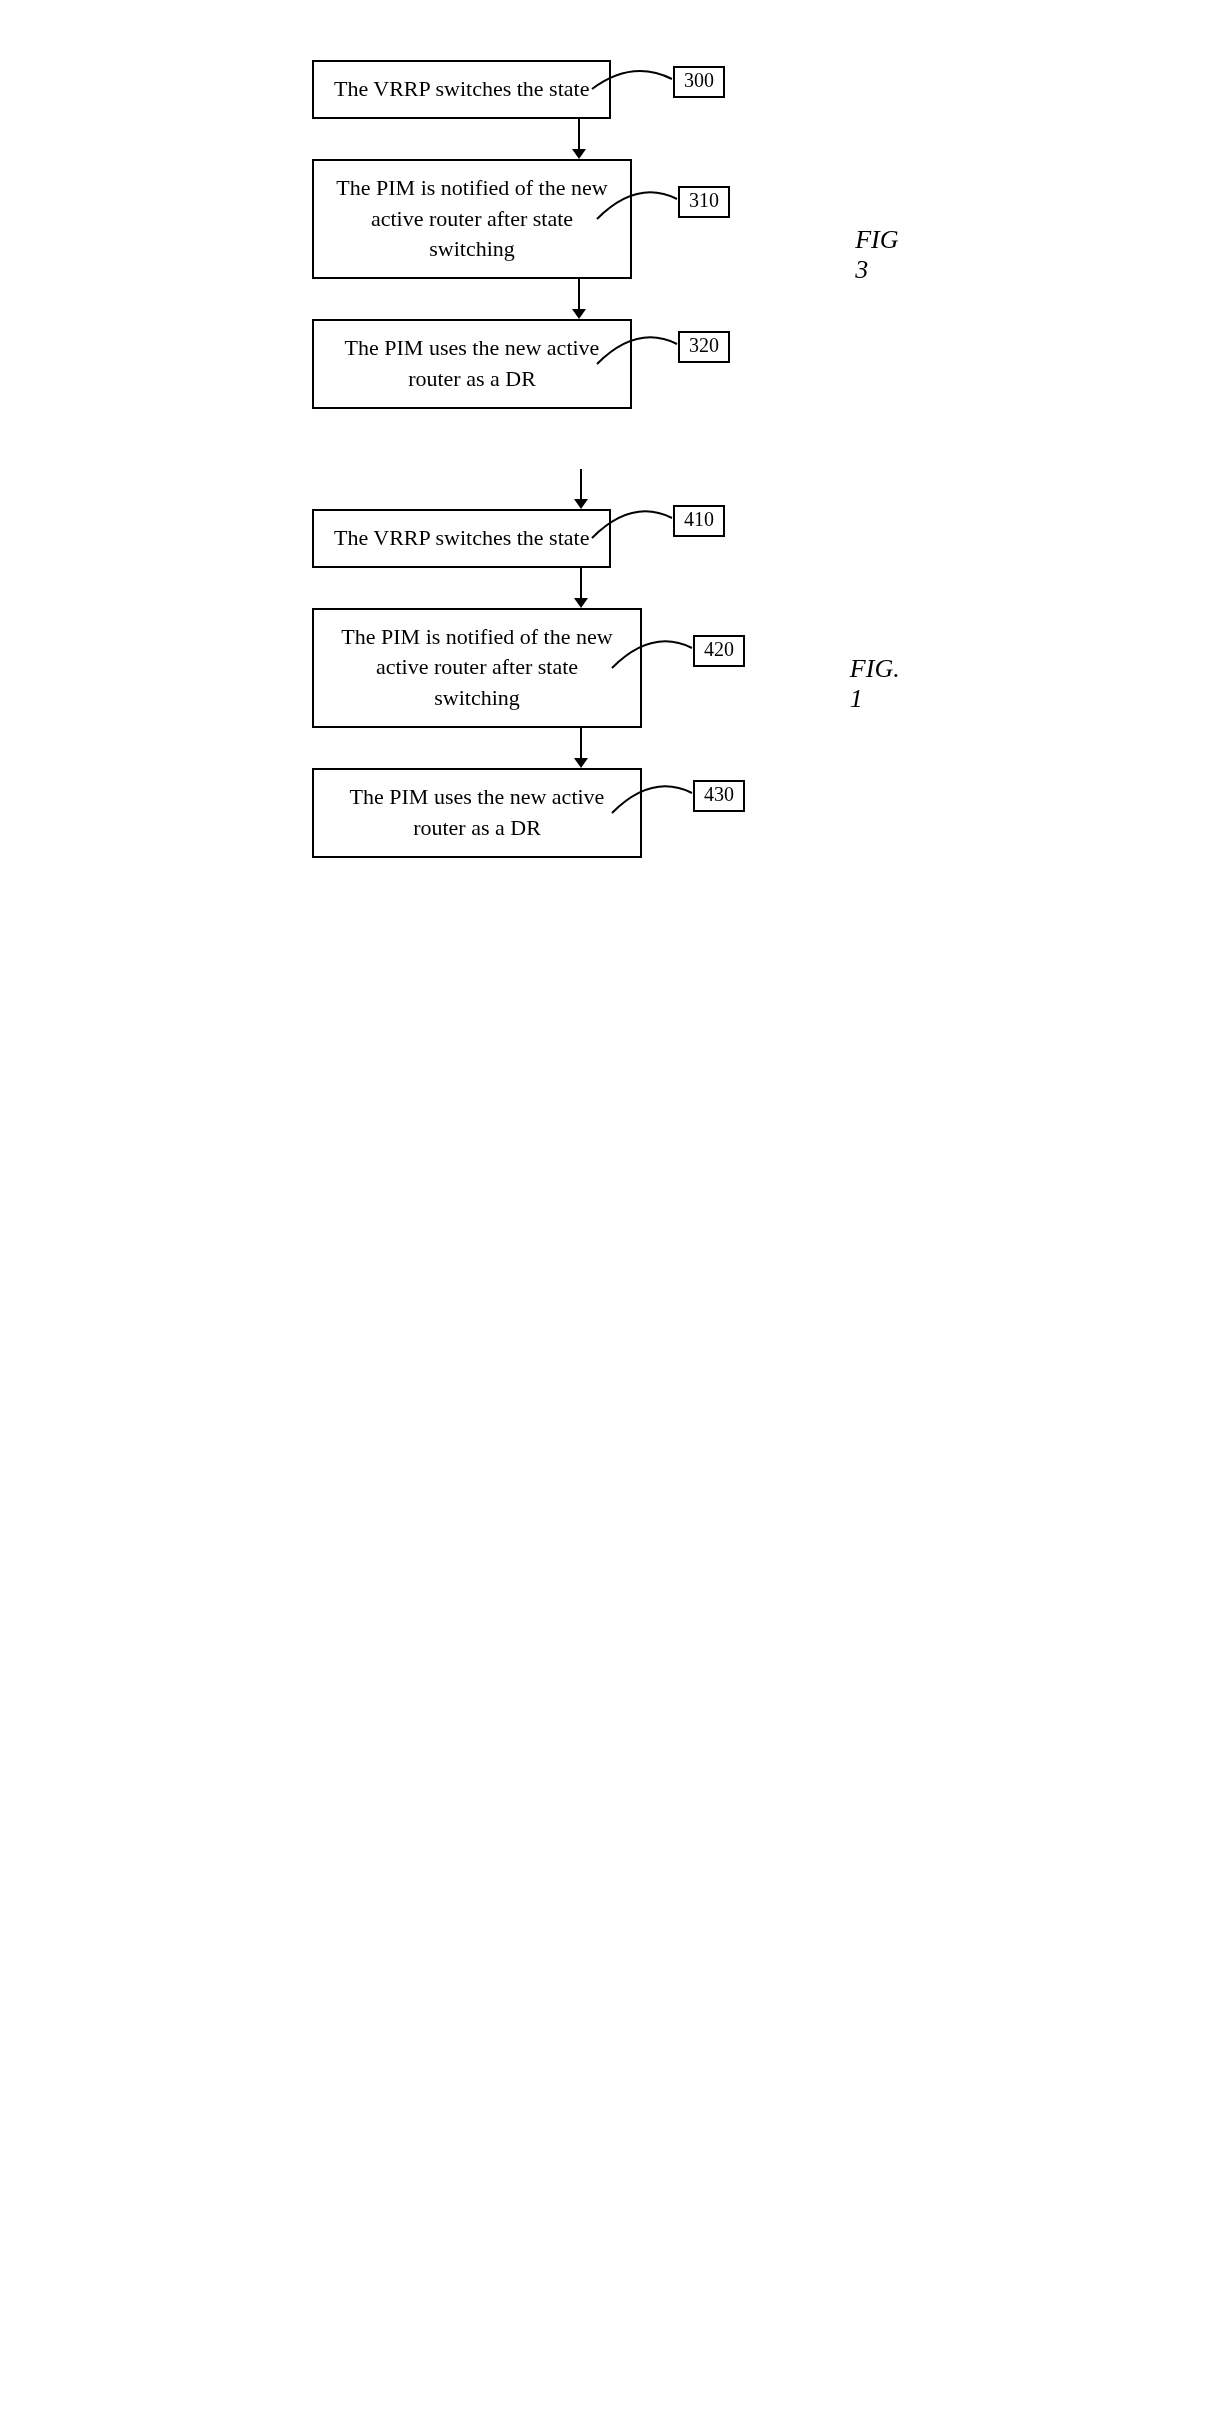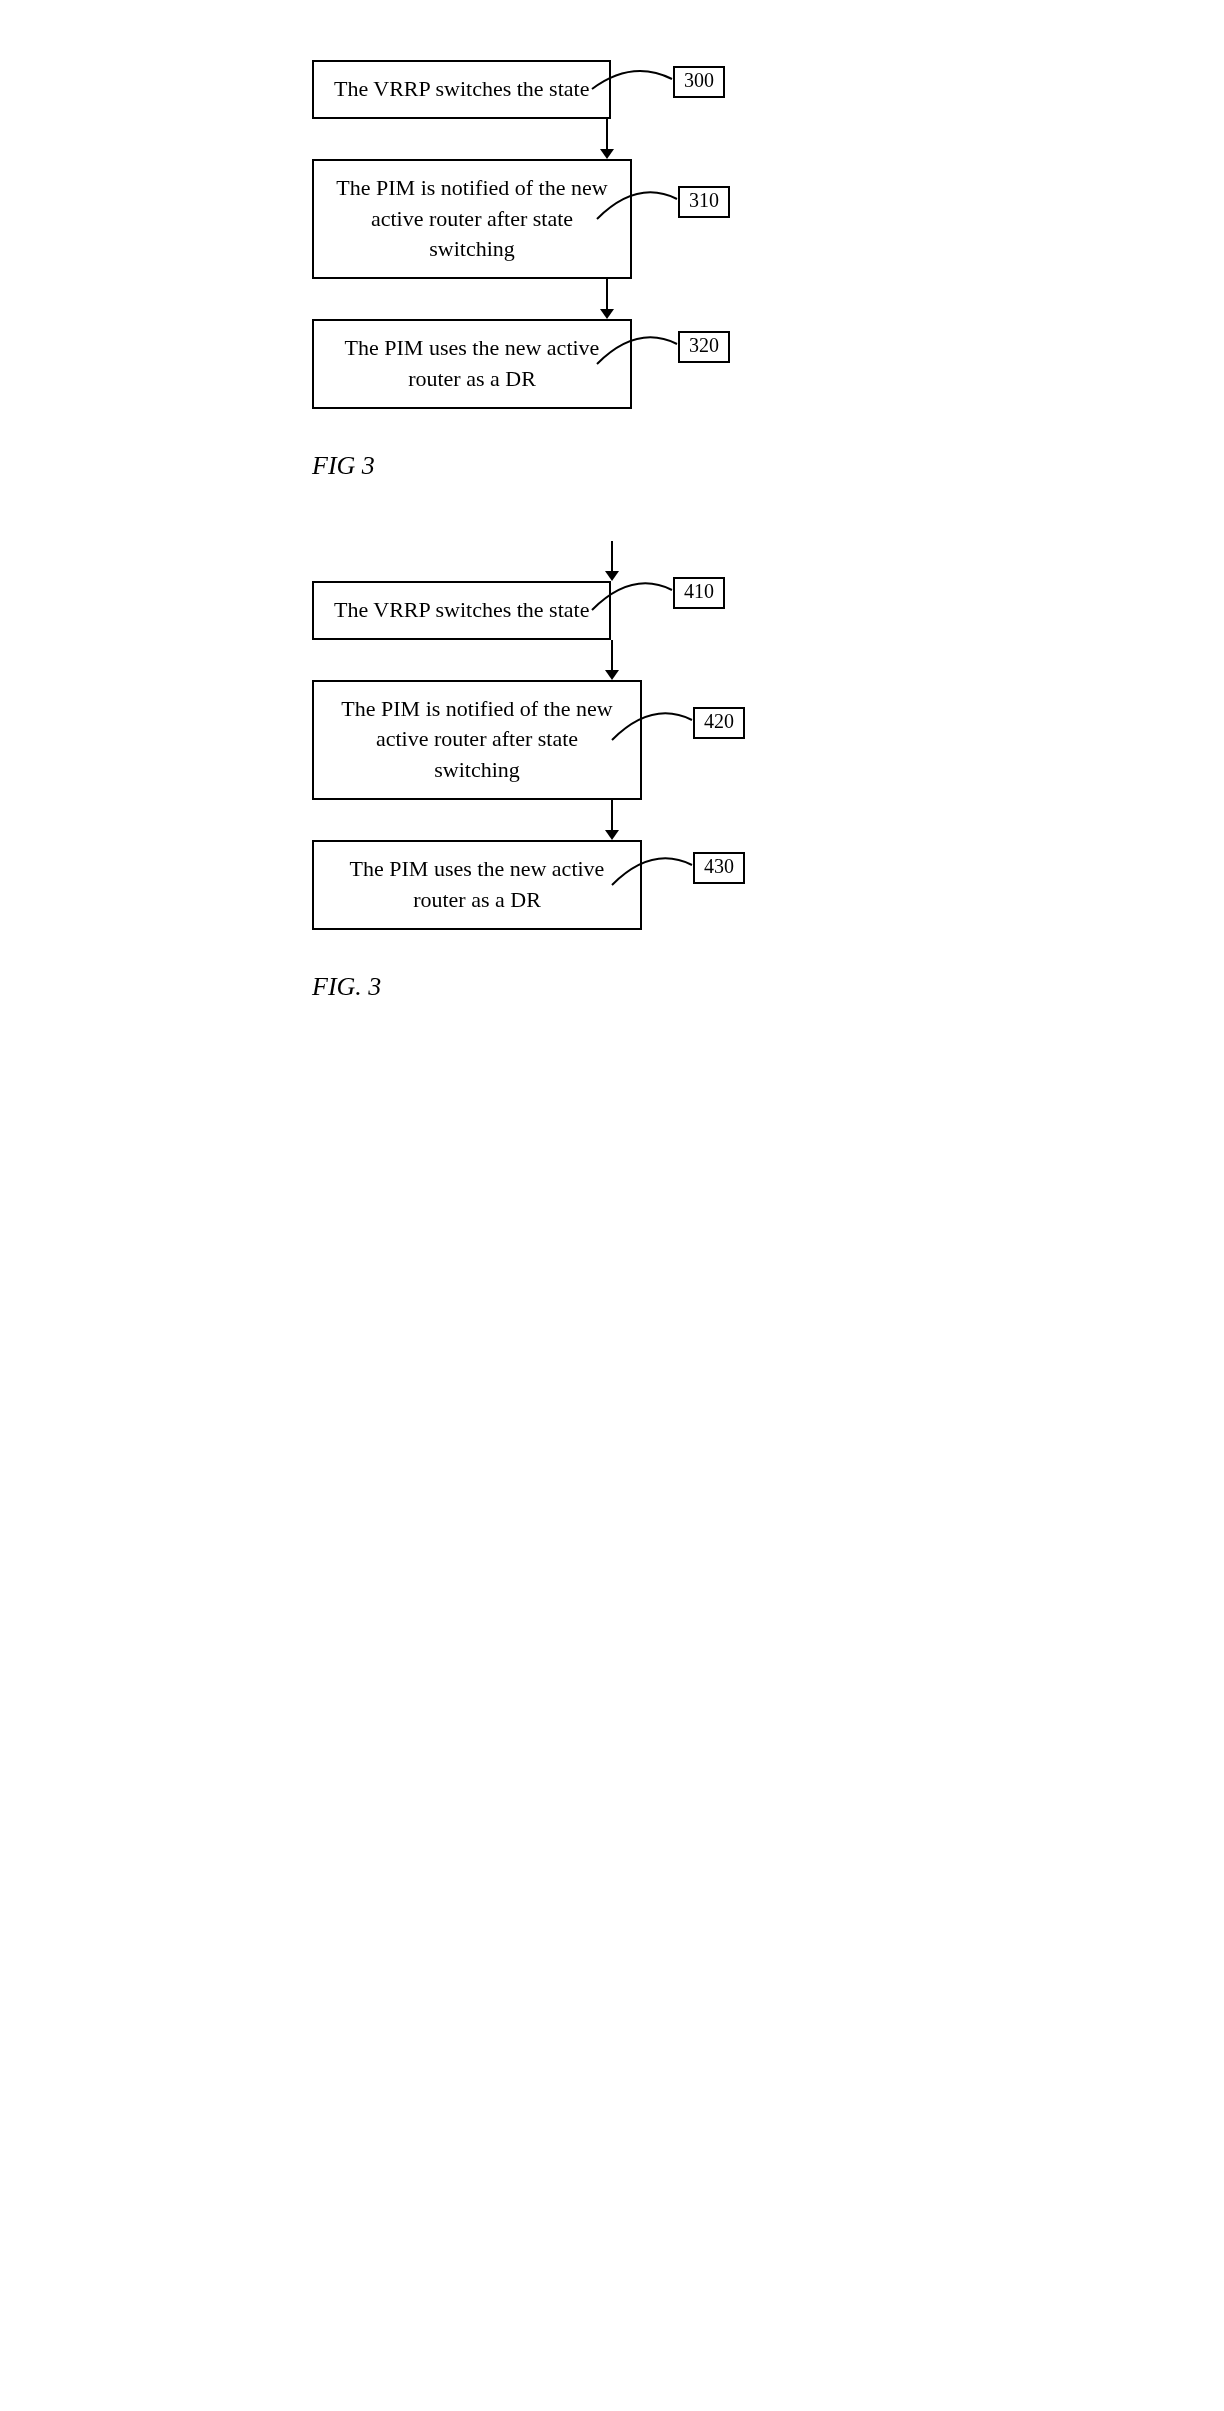--- a/index.html
+++ b/index.html
@@ -14,21 +14,22 @@
       width: 1224px;
       min-height: 2411px;
       display: flex;
       flex-direction: column;
       align-items: center;
       padding: 60px 20px;
     }
 
     .diagram-section {
       display: flex;
-      flex-direction: column;
+      flex-direction: row;
+      align-items: center;
       margin-bottom: 60px;
       width: 600px;
     }
 
     .fig-label {
       font-size: 26px;
       margin-top: 42px;
       font-style: italic;
     }
 
@@ -179,14 +180,14 @@
         <span>The PIM uses the new active router as a DR</span>
       </div>
       <svg width="120" height="80" style="position:absolute; left:300px; top:50%; transform:translateY(-50%); overflow:visible;">
         <path d="M 0 40 Q 40 0 80 20" stroke="#000" stroke-width="2" fill="none"></path>
         <rect x="82" y="8" width="50" height="30" stroke="#000" stroke-width="2" fill="white"></rect>
         <text x="107" y="28" text-anchor="middle" font-size="20" font-family="Times New Roman">430</text>
       </svg>
     </div>
 
   </div>
-  <div class="fig-label">FIG. 3</div>
+  <div class="fig-label">FIG. 1</div>
 </div>
 
 </body></html>

